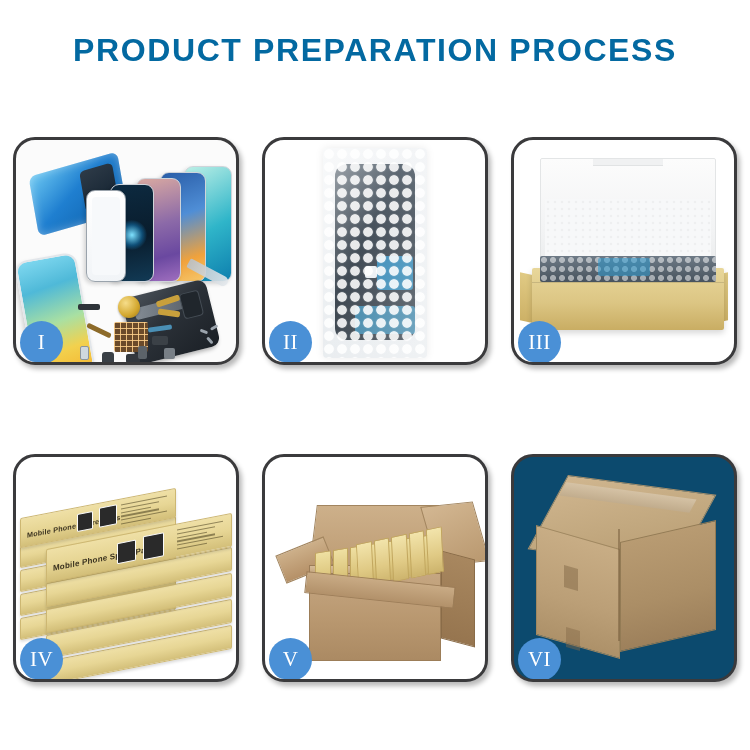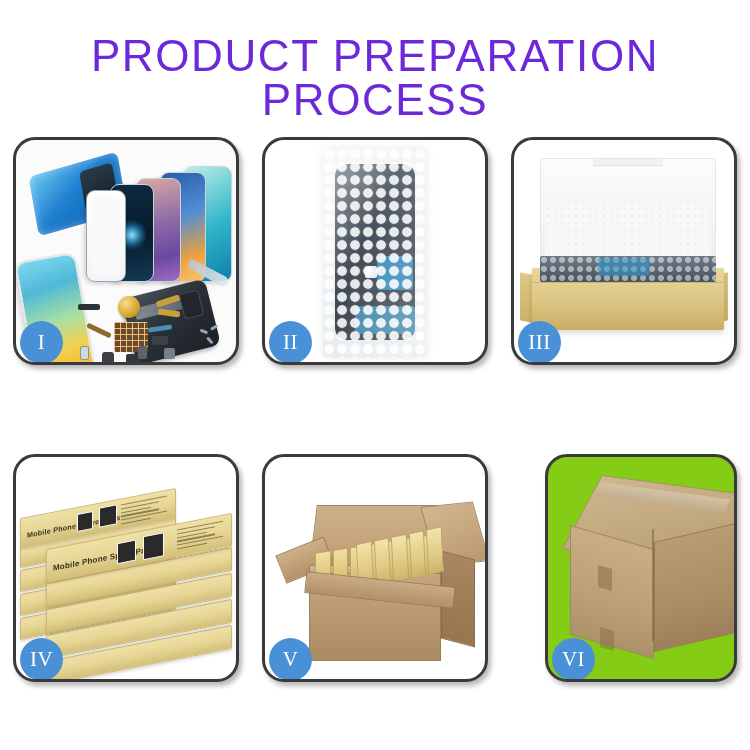--- a/index.html
+++ b/index.html
@@ -11,24 +11,24 @@
   }
   #page {
     position: relative;
     width: 750px; height: 750px;
     background: #ffffff;
   }
 
   
   .header { text-align: center; padding-top: 34px; }
   .title {
-    font-size: 44px;
-    font-weight: 400;
+    font-size: 32px;
+    font-weight: 700;
     letter-spacing: 1.6px;
-    color: #6d28d9;
+    color: #0369a1;
     line-height: 1;
     font-family: "Liberation Sans", sans-serif;
   }
   .subtitle {
     margin-top: 13px;
     font-size: 15.2px;
     color: #1b1b1b;
     letter-spacing: 0.1px;
     font-family: "Liberation Sans", sans-serif;
   }
@@ -388,21 +388,21 @@
     overflow: hidden;
   }
   .p5 .contents2 span {
     flex: 1;
     background: linear-gradient(180deg,#f2e4ab,#e0ca85 60%,#cdb46d);
     border: 1px solid #c2a75f;
     border-radius: 1px;
   }
 
   
-  .p6 { background: #84cc16; margin-left: 34px; }
+  .p6 { background: #0c4a6e; }
   .p6 .box { position:absolute; left: 16px; top: 24px; width: 194px; height: 178px; }
   .p6 .topface {
     position:absolute; left: 12px; top: 4px; width: 160px; height: 74px;
     background: linear-gradient(160deg,#d0b68f 0%,#c2a87f 55%,#b79b71 100%);
     transform: skewX(-30deg) skewY(9deg) rotate(-2deg);
     border: 1px solid #a9906a;
   }
   .p6 .tape {
     position:absolute; left: 28px; top: 10px; width: 140px; height: 13px;
     background: linear-gradient(180deg,rgba(214,196,168,0.9),rgba(192,172,142,0.85));

